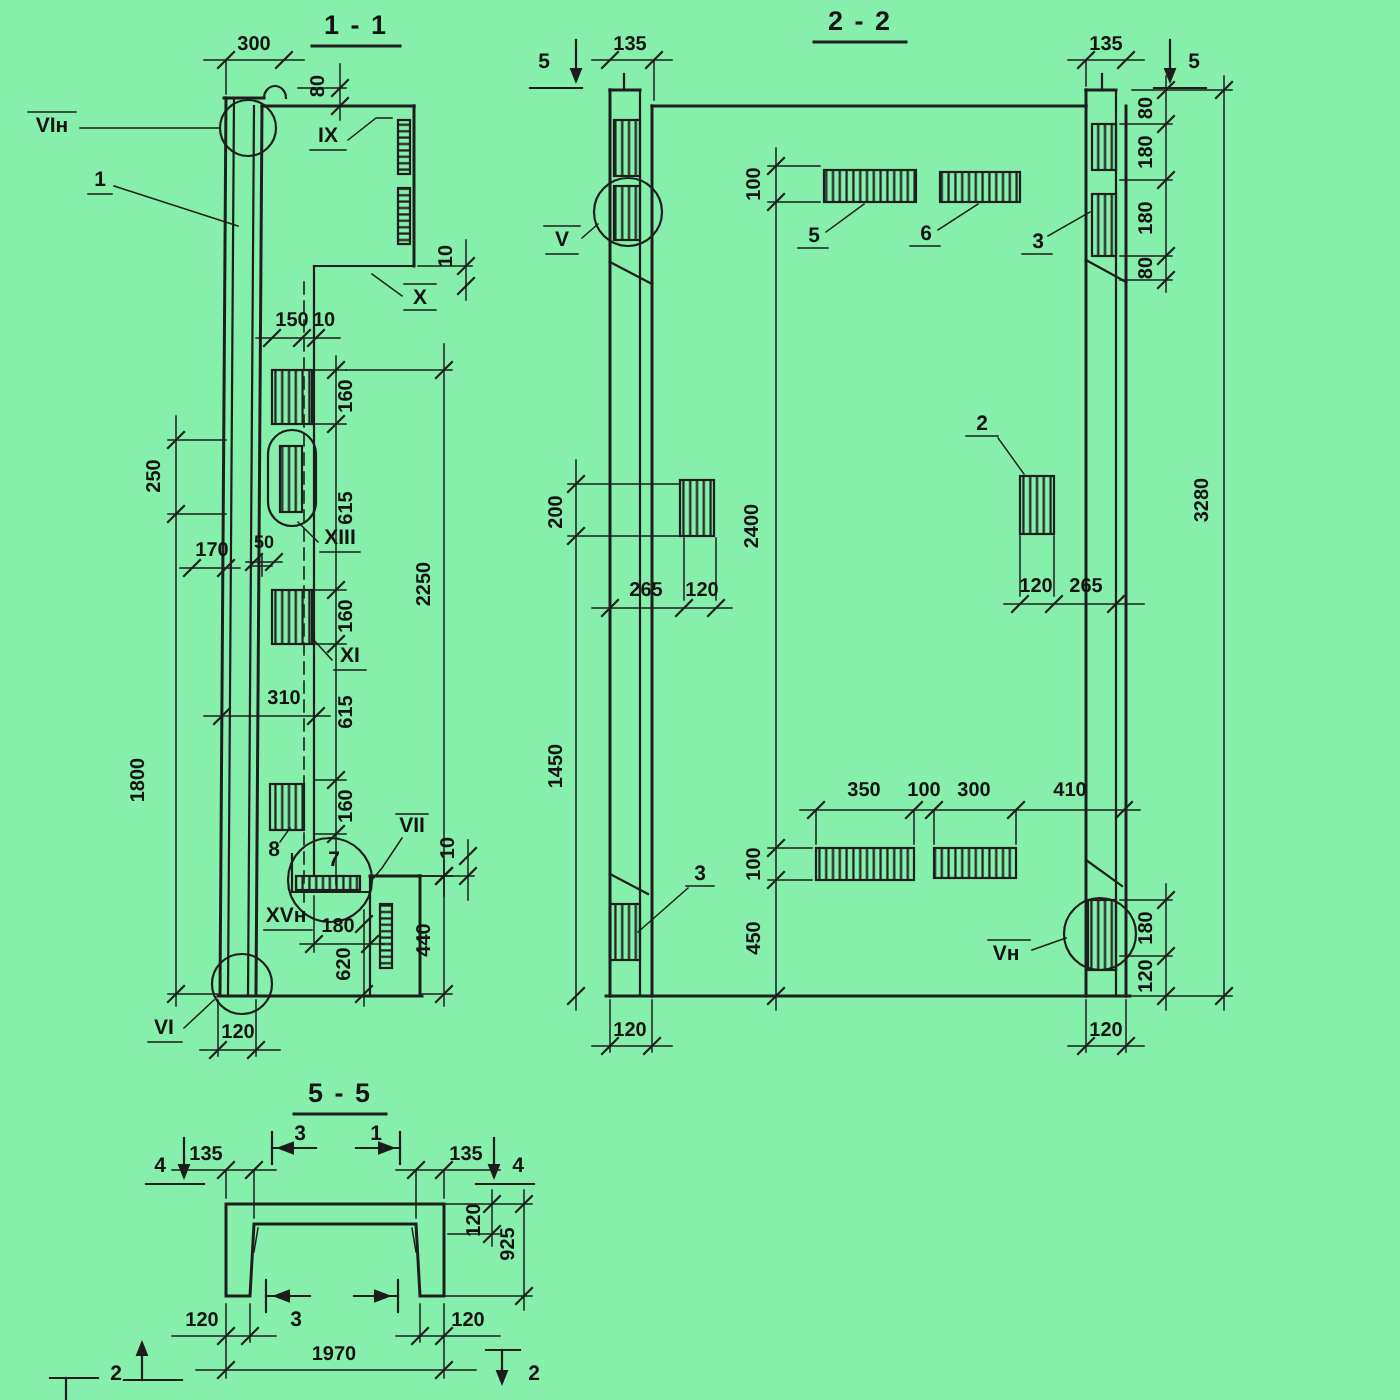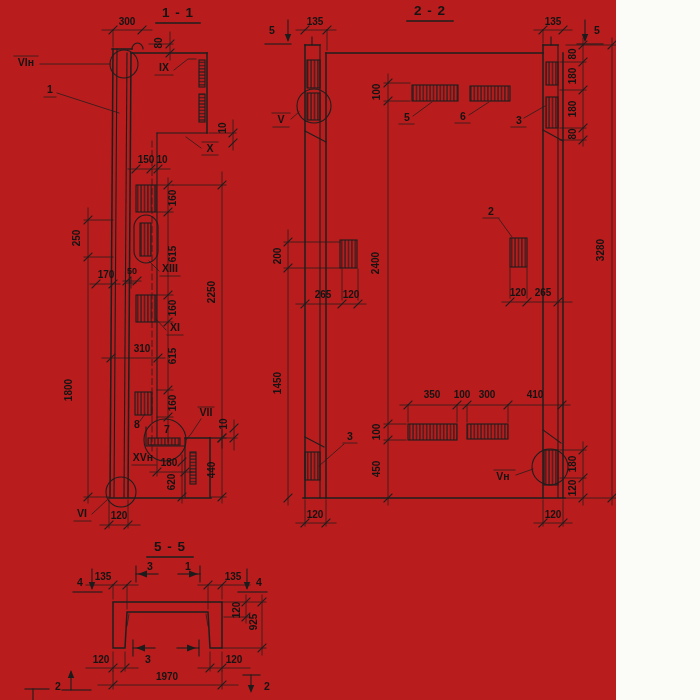--- a/index.html
+++ b/index.html
@@ -1,16 +1,16 @@
 <!DOCTYPE html>
 <html><head>
 <meta charset="utf-8">
 <style>
   html,body{margin:0;padding:0;background:#fbfbf8;}
-  .sheet{width:616px;height:700px;background:#b91c1c;position:relative;overflow:hidden;}
+  .sheet{width:700px;height:700px;background:#86efac;position:relative;overflow:hidden;}
   svg line,svg path,svg rect,svg circle,svg polyline{stroke:#1e1e1e;fill:none;stroke-width:1.1;stroke-linecap:square;}
   svg .w2{stroke-width:1.5;}
   svg .d{stroke-width:.75;}
   svg .dash{stroke-dasharray:6 3.5;stroke-width:.8;}
   svg .hr{fill:url(#hv);}
   svg .hrh{fill:url(#hh);}
   svg .f{fill:#1c1c1c;stroke:none;}
   svg text{fill:#141414;stroke:none;font-family:"Liberation Sans","DejaVu Sans",sans-serif;
            font-size:10px;font-weight:bold;text-anchor:middle;}
   svg text.cap{font-size:10.5px;}

